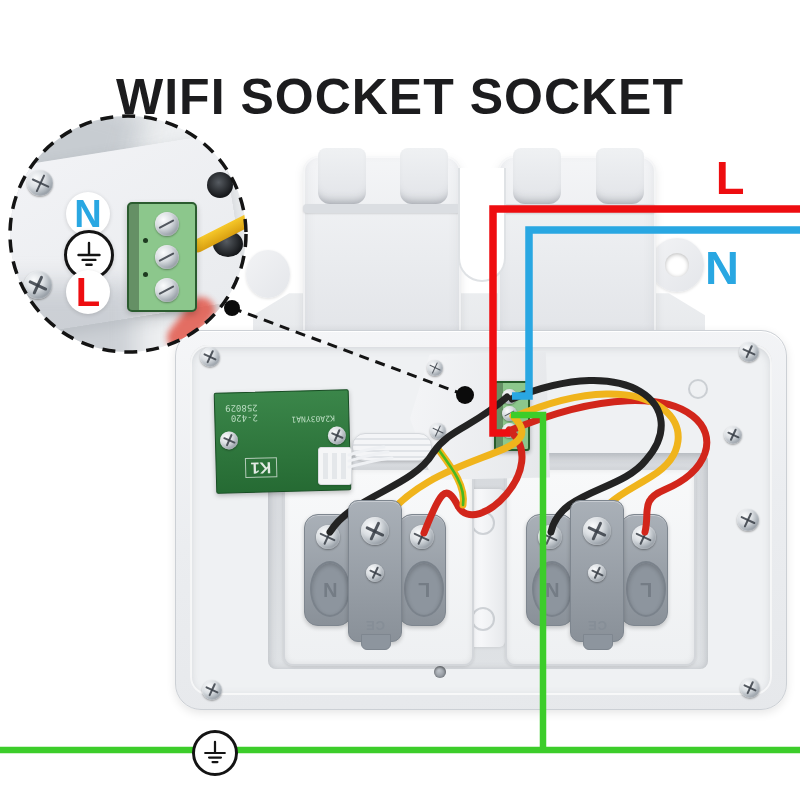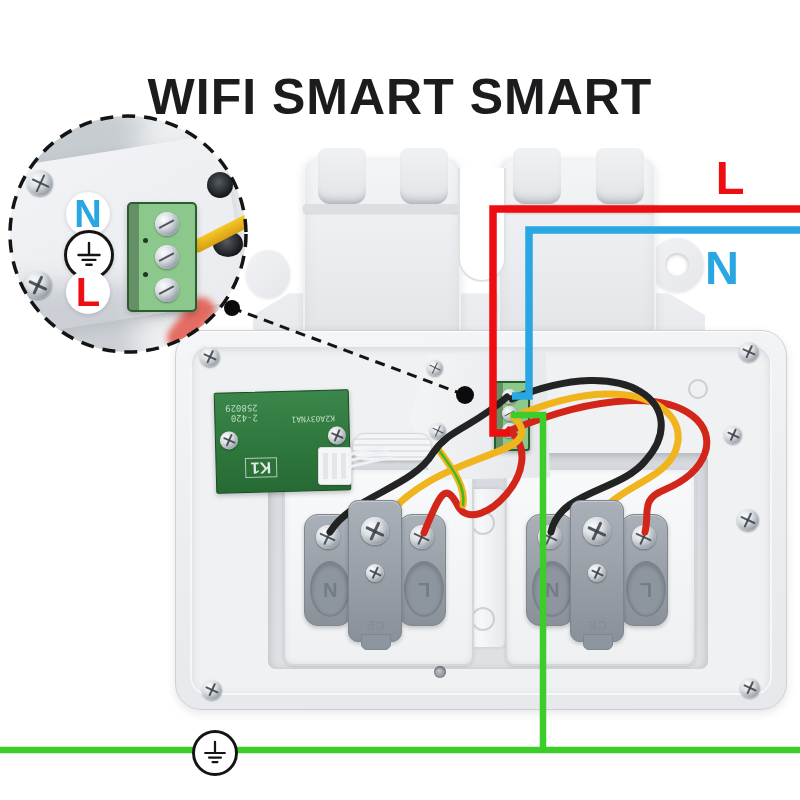--- a/index.html
+++ b/index.html
@@ -152,21 +152,21 @@
   .dash-circle{fill:none;stroke:#141414;stroke-width:3.5;stroke-dasharray:13 9;}
   .dash-line{fill:none;stroke:#141414;stroke-width:3;stroke-dasharray:10 7;}
   .dot{fill:#0b0b0b;}
   .earth-glyph{stroke:#141414;stroke-width:3.2;fill:none;stroke-linecap:round;}
 </style>
 </head>
 <body>
 
 <div class="stage">
 
-  <h1 class="abs title">WIFI SMART SMART</h1>
+  <h1 class="abs title">WIFI SOCKET SOCKET</h1>
 
   <div class="abs ear" style="left:246px;top:250px;width:44px;height:48px;"></div>
   <div class="abs ear" style="left:650px;top:238px;width:54px;height:54px;">
     <div class="ear-hole"></div>
   </div>
   <div class="abs shoulder"></div>
   <div class="abs lid" style="left:303px;"></div>
   <div class="abs lid" style="left:498px;"></div>
   <div class="abs hinge-tab" style="left:318px;"></div>
   <div class="abs hinge-tab" style="left:400px;"></div>

